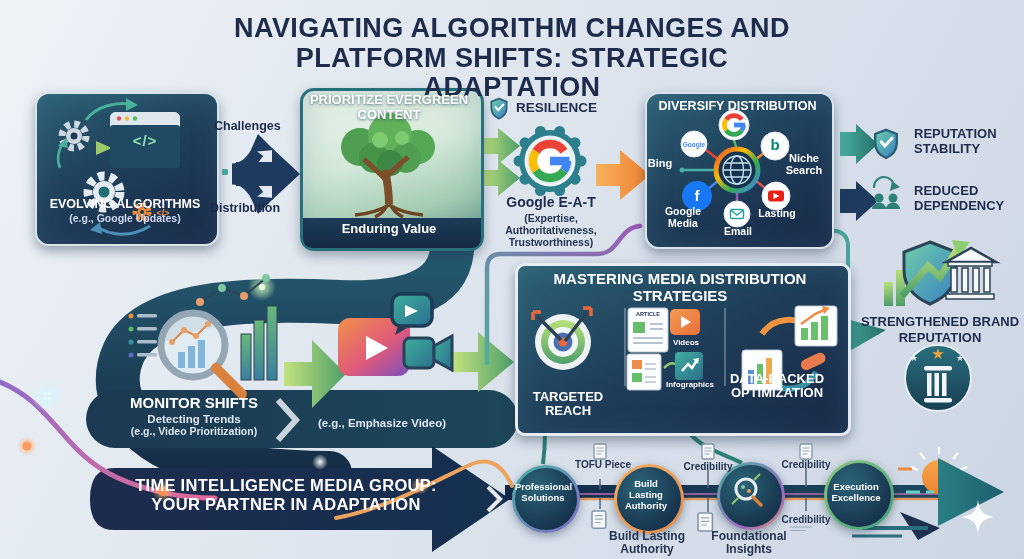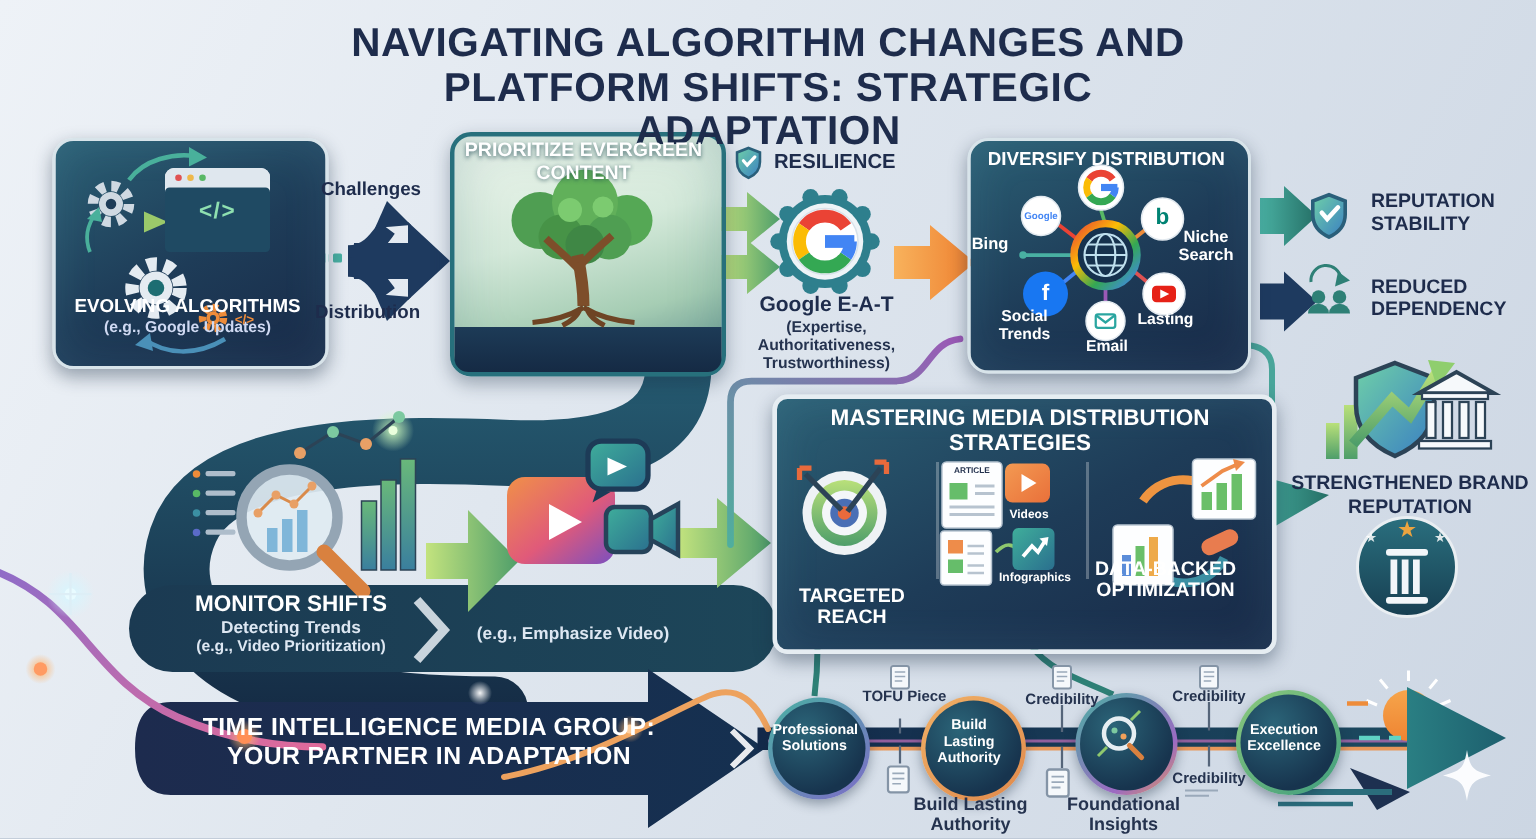--- a/index.html
+++ b/index.html
@@ -520,32 +520,33 @@
 
 <div class="t w" style="left:35px;top:197px;width:180px;font-size:12.5px;font-weight:800;">EVOLVING ALGORITHMS</div>
 <div class="t" style="left:35px;top:213px;width:180px;font-size:10.5px;color:#cfd9f2;font-weight:700;">(e.g., Google Updates)</div>
 <div class="t w" style="left:112px;top:133px;width:66px;font-size:15px;font-weight:800;color:#8fe0b0;letter-spacing:1px;">&lt;/&gt;</div>
 <div class="t" style="left:150px;top:208px;width:26px;font-size:9px;font-weight:800;color:#ee8c3a;">&lt;/&gt;</div>
 
 <div class="t n left" style="left:214px;top:119px;width:84px;font-size:12.5px;">Challenges</div>
 <div class="t n left" style="left:210px;top:201px;width:92px;font-size:12.5px;">Distribution</div>
 
 <div class="t w" style="left:303px;top:93px;width:172px;font-size:13px;font-weight:800;text-shadow:0 1px 3px rgba(15,60,70,.7);">PRIORITIZE EVERGREEN CONTENT</div>
+<div class="t w" style="left:300px;top:222px;width:178px;font-size:13px;">Enduring Value</div>
 
 <div class="t n left" style="left:516px;top:100px;width:110px;font-size:13.5px;">RESILIENCE</div>
 <div class="t n" style="left:489px;top:195px;width:124px;font-size:14px;">Google E-A-T</div>
 <div class="t ns" style="left:485px;top:212px;width:132px;font-size:10.5px;line-height:1.15;">(Expertise, Authoritativeness, Trustworthiness)</div>
 
 <div class="t w" style="left:645px;top:99px;width:185px;font-size:12.5px;font-weight:800;">DIVERSIFY DISTRIBUTION</div>
 <div class="t" style="left:681px;top:141px;width:26px;font-size:6.5px;font-weight:700;color:#4285f4;">Google</div>
 <div class="t" style="left:768px;top:137px;width:14px;font-size:15px;font-weight:800;color:#008373;line-height:1;">b</div>
 <div class="t w" style="left:690px;top:188px;width:14px;font-size:15px;font-weight:800;line-height:1;">f</div>
 <div class="t w" style="left:640px;top:157px;width:40px;font-size:11px;">Bing</div>
 <div class="t w" style="left:778px;top:152px;width:52px;font-size:11px;line-height:1.1;">Niche Search</div>
-<div class="t w" style="left:658px;top:206px;width:50px;font-size:10.5px;line-height:1.1;">Social Trends</div>
+<div class="t w" style="left:658px;top:206px;width:50px;font-size:10.5px;line-height:1.1;">Google Media</div>
 <div class="t w" style="left:716px;top:226px;width:44px;font-size:10.5px;">Email</div>
 <div class="t w" style="left:750px;top:208px;width:54px;font-size:10.5px;">Lasting</div>
 
 <div class="t n left" style="left:914px;top:127px;width:110px;font-size:13px;line-height:1.15;">REPUTATION STABILITY</div>
 <div class="t n left" style="left:914px;top:184px;width:120px;font-size:13px;line-height:1.15;">REDUCED DEPENDENCY</div>
 
 <div class="t w" style="left:98px;top:395px;width:192px;font-size:15px;font-weight:800;">MONITOR SHIFTS</div>
 <div class="t" style="left:98px;top:413px;width:192px;font-size:11.5px;color:#dde7f2;font-weight:700;">Detecting Trends</div>
 <div class="t" style="left:98px;top:426px;width:192px;font-size:10.5px;color:#dde7f2;font-weight:700;">(e.g., Video Prioritization)</div>
 

